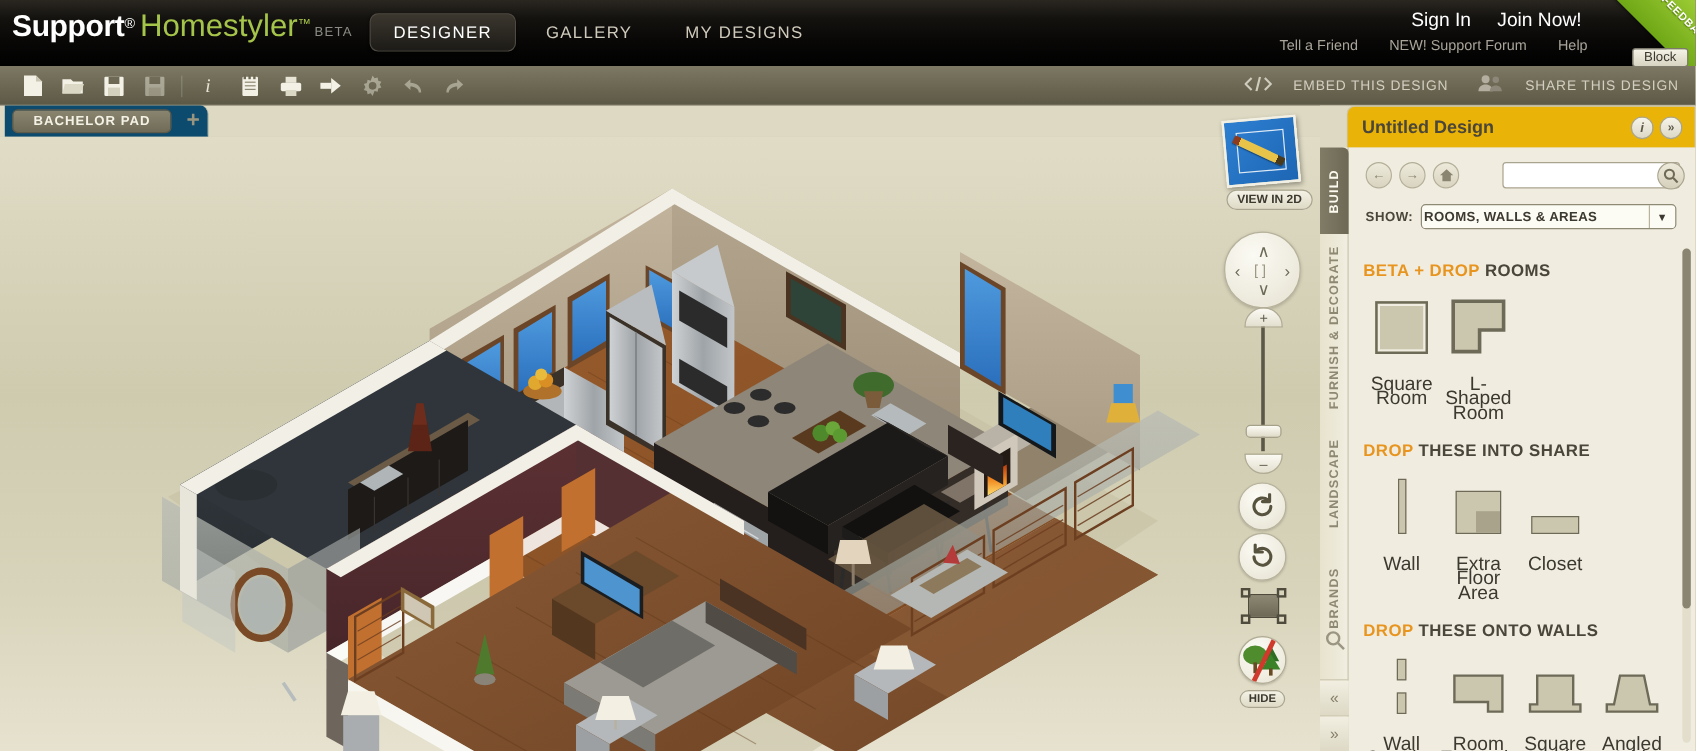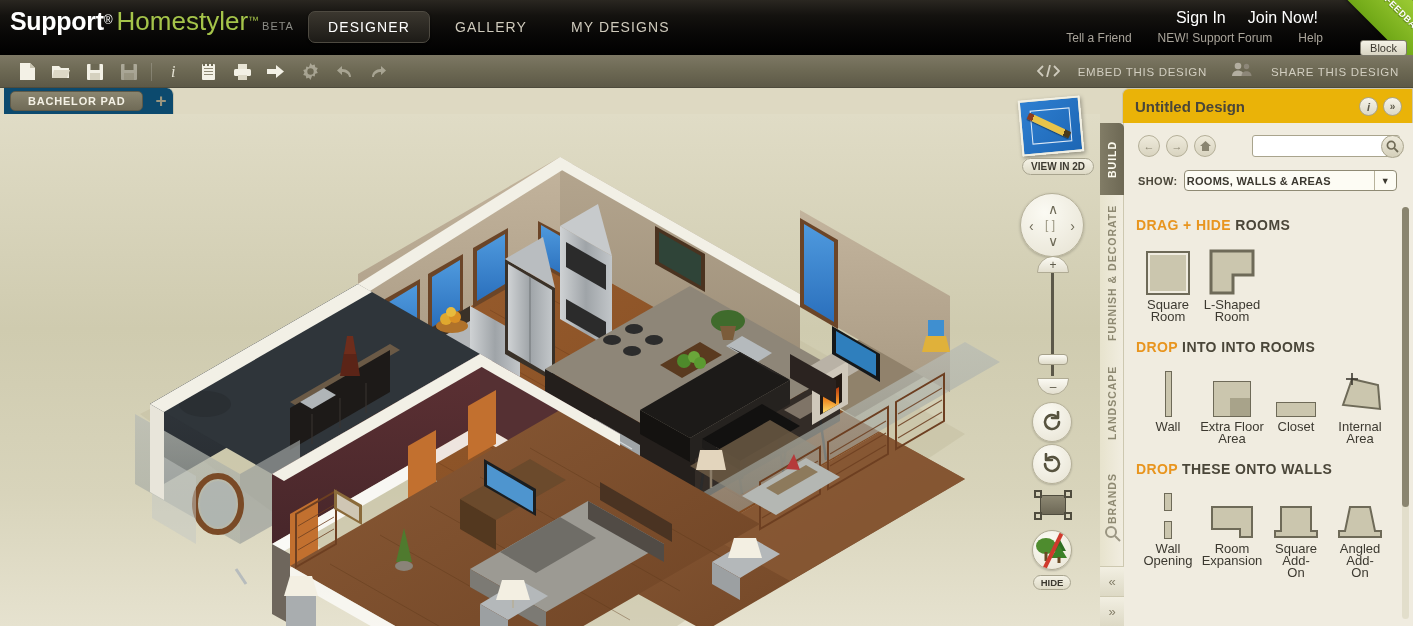--- a/index.html
+++ b/index.html
@@ -304,21 +304,21 @@
   .sechead {
     font-size: 14px; font-weight: bold; letter-spacing: .4px;
     margin: 16px 0 6px 12px; color: #4a4639;
     font-family: "Liberation Sans", sans-serif;
   }
   .sechead .hl { color: #e8951f; }
   .items { display: flex; padding-left: 12px; gap: 0; }
   .pitem { width: 64px; text-align: center; cursor: pointer; }
   .pitem .glyph { height: 56px; display: flex; align-items: flex-end; justify-content: center; }
   .pitem .plabel {
-    font-size: 13px; color: #3c3930; line-height: 12px; margin-top: 4px;
+    font-size: 16px; color: #3c3930; line-height: 12px; margin-top: 20px;
   }
   .sq {
     width: 44px; height: 44px; background: #cbc6ae;
     border: 2px solid #6e6a58; box-shadow: inset 0 0 0 2px #f0ece0;
   }
   .wallglyph { width: 7px; height: 46px; background: #cbc6ae; border: 1.5px solid #6e6a58; }
   .efa {
     width: 38px; height: 36px; background: #cbc6ae; border: 1.5px solid #6e6a58; position: relative;
   }
   .efa:after {
@@ -893,21 +893,21 @@
         <div class="showlabel">SHOW:</div>
         <div class="showselect">
           <div class="sval">ROOMS, WALLS &amp; AREAS</div>
           <div class="scarat">▼</div>
         </div>
       </div>
 
       <div class="sections">
 
         <div class="sechead">
-          <span class="hl">DRAG + HIDE</span><span> ROOMS</span>
+          <span class="hl">BETA + DROP</span><span> ROOMS</span>
         </div>
         <div class="items">
           <div class="pitem">
             <div class="glyph">
                 <div class="sq"></div>
               </div>
             <div class="plabel" style="white-space:pre-line">Square
 Room</div>
           </div>
           <div class="pitem">
@@ -915,53 +915,41 @@
               <svg width="46" height="46" viewBox="0 0 46 46">
                   <path d="M2 2h42v24H24v18H2z" fill="#cbc6ae" stroke="#6e6a58" stroke-width="3"></path>
                 </svg>
             </div>
             <div class="plabel" style="white-space:pre-line">L-Shaped
 Room</div>
           </div>
         </div>
 
         <div class="sechead">
-          <span class="hl">DROP</span><span> INTO INTO ROOMS</span>
+          <span class="hl">DROP</span><span> THESE INTO SHARE</span>
         </div>
         <div class="items">
           <div class="pitem">
             <div class="glyph">
                 <div class="wallglyph"></div>
               </div>
             <div class="plabel" style="white-space:pre-line">Wall</div>
           </div>
           <div class="pitem">
             <div class="glyph">
                 <div class="efa"></div>
               </div>
             <div class="plabel" style="white-space:pre-line">Extra Floor
 Area</div>
           </div>
           <div class="pitem">
             <div class="glyph">
                 <div class="closetg"></div>
               </div>
             <div class="plabel" style="white-space:pre-line">Closet</div>
-          </div>
-          <div class="pitem">
-            <div class="glyph">
-              <svg width="50" height="46" viewBox="0 0 50 46">
-                  <path d="M8 34L17 8l26 6 2 24z" fill="#cbc6ae" stroke="#6e6a58" stroke-width="2"></path>
-                  <g stroke="#3c3930" stroke-width="1.6">
-                    <line x1="17" y1="2" x2="17" y2="14"></line>
-                    <line x1="11" y1="8" x2="23" y2="8"></line>
-                  </g>
-                </svg>
-            </div>
-            <div class="plabel" style="white-space:pre-line">Internal Area</div>
           </div>
         </div>
 
         <div class="sechead">
           <span class="hl">DROP</span><span> THESE ONTO WALLS</span>
         </div>
         <div class="items">
           <div class="pitem">
             <div class="glyph">
                 <div class="wopen">

